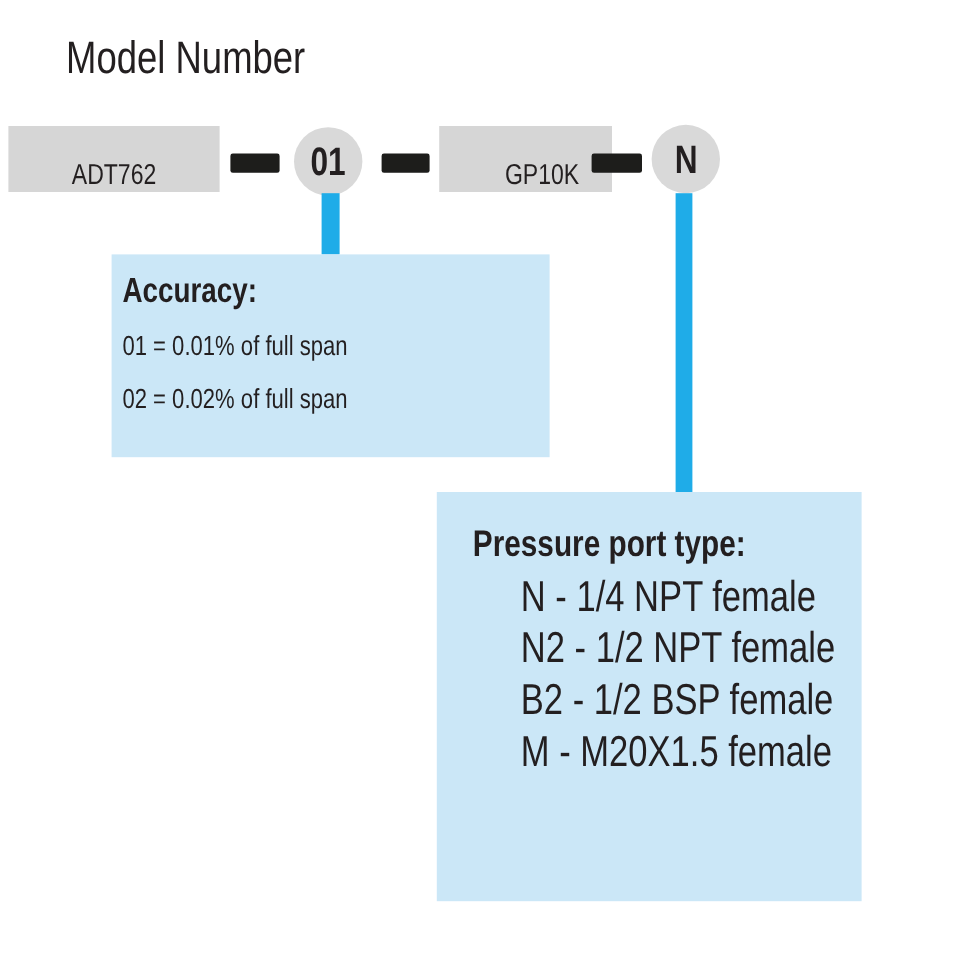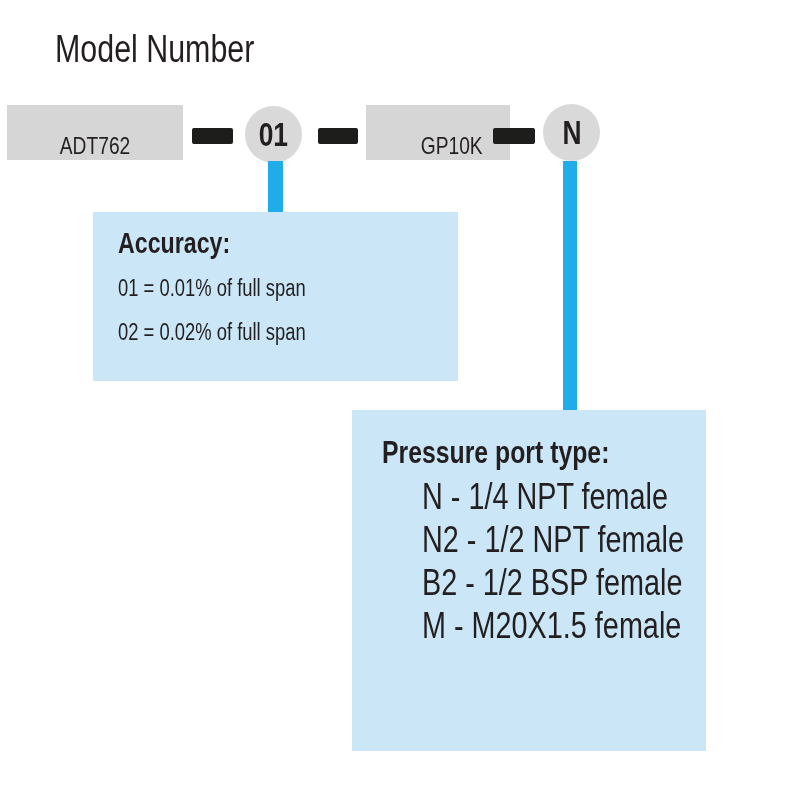--- a/index.html
+++ b/index.html
@@ -65,24 +65,24 @@
     background:var(--accent);
   }
   .leader-accuracy{left:268px;top:161px;width:15px;height:51px;}
   .leader-port{left:563px;top:161px;width:14px;height:249px;}
   .callout{
     position:absolute;
     background:var(--callout-bg);
   }
   .callout-accuracy{
     left:93px;top:212px;width:365px;height:169px;
-    padding:12px 0 0 25px;box-sizing:border-box;
+    padding:12px 0 0 9px;box-sizing:border-box;
   }
   .callout-port{
-    left:352px;top:410px;width:354px;height:341px;
+    left:364px;top:410px;width:354px;height:341px;
     padding:24px 12px 0 30px;box-sizing:border-box;
   }
   .callout-title{
     font-weight:bold;line-height:38px;
   }
   .callout-accuracy .callout-title{font-size:29px;}
   .callout-port .callout-title{font-size:31px;}
   .callout-accuracy .options{margin-top:4px;}
   .callout-port .options{margin-top:3px;}
   .callout-accuracy .option{font-size:23px;line-height:44px;}

